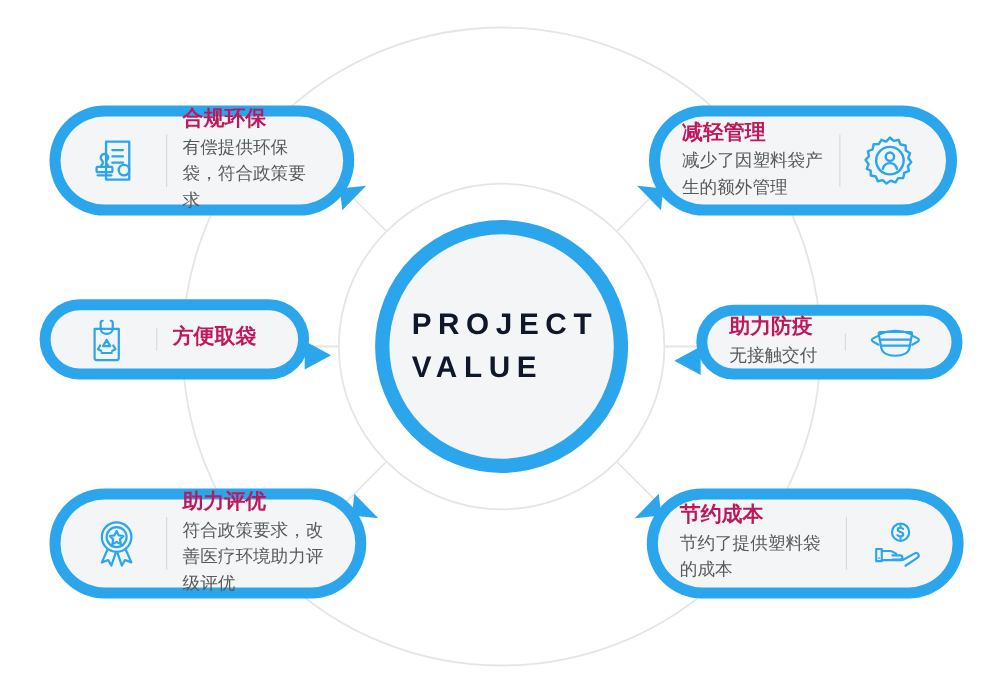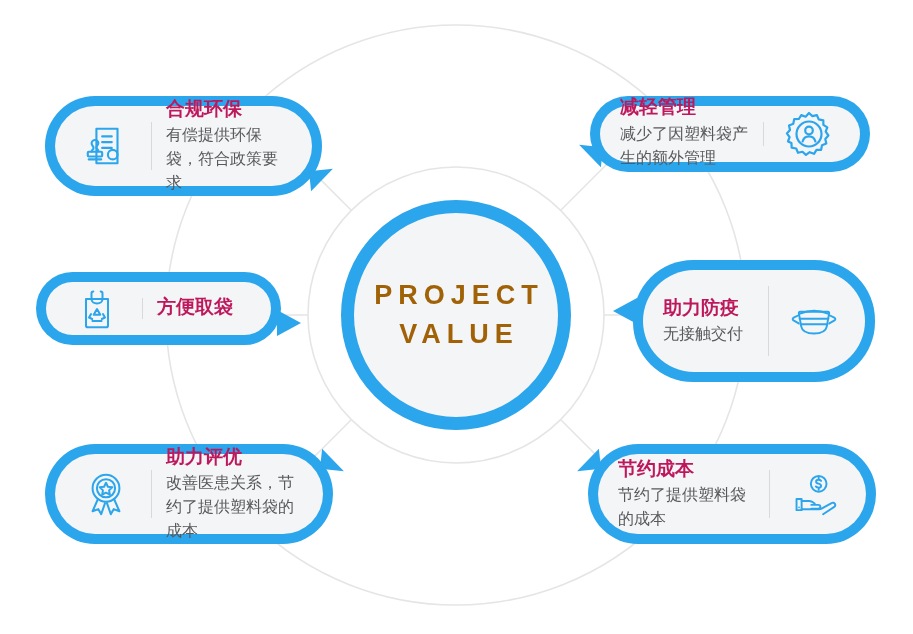--- a/index.html
+++ b/index.html
@@ -19,22 +19,21 @@
     position:absolute;
     left:341px;top:200px;
     width:230px;height:230px;
     border-radius:50%;
     background:#f4f5f6;
     border:13px solid #2ba5ec;
     box-sizing:border-box;
     display:flex;align-items:center;justify-content:center;
   }
   .hub-text{
-    text-align:center;
-    color:#a16207;
+    color:#0f172a;
     font-size:27px;
     font-weight:bold;
     letter-spacing:6px;
     line-height:1.45;
     text-indent:6px;
   }
 
   
   .card{
     position:absolute;
@@ -83,23 +82,23 @@
 
   
   .card.rev .card-inner{flex-direction:row-reverse;}
   .card.rev .txt{text-align:left;}
 
   
   .tail{position:absolute;width:0;height:0;}
 
   
   #card-compliance   {left:45px; top:96px;  width:277px; height:100px;}
-  #card-management   {left:590px;top:96px;  width:280px; height:76px;font-family:Liberation Mono, monospace;}
+  #card-management   {left:590px;top:96px;  width:280px; height:100px;}
   #card-convenience  {left:36px; top:272px; width:245px; height:73px;}
-  #card-epidemic     {left:633px;top:260px; width:242px; height:122px;}
+  #card-epidemic     {left:633px;top:277px; width:242px; height:68px;}
   #card-evaluation   {left:45px; top:444px; width:288px; height:100px;}
   #card-cost         {left:588px;top:444px; width:288px; height:100px;}
 
   .t-tr{ 
     right:-12px;bottom:6px;
     border-top:20px solid #2ba5ec;
     border-right:24px solid transparent;
     transform:rotate(-6deg);
   }
   .t-tl{ 
@@ -246,21 +245,21 @@
         <svg width="46" height="46" viewBox="0 0 48 48" fill="none" stroke="#2ba5ec" stroke-width="2.1" stroke-linecap="round" stroke-linejoin="round">
           <circle cx="24" cy="18" r="14"></circle>
           <circle cx="24" cy="18" r="9.5"></circle>
           <path d="M24 12.3l2 4.1 4.5.6-3.3 3.2.8 4.5-4-2.1-4 2.1.8-4.5-3.3-3.2 4.5-.6z"></path>
           <path d="M15.5 29.5L10 42l6-2.2L19 45l4-11.5M32.5 29.5L38 42l-6-2.2L29 45l-4-11.5"></path>
         </svg>
       </div>
       <div class="divider"></div>
       <div class="txt">
         <div class="c-title">助力评优</div>
-        <div class="c-desc">改善医患关系，节约了提供塑料袋的成本</div>
+        <div class="c-desc">符合政策要求，改善医疗环境助力评级评优</div>
       </div>
     </div>
   </div>
 
   <div class="card rev" id="card-cost">
     <span class="tail t-bl"></span>
     <div class="card-inner">
       <div class="icon-box ico">
         <svg width="48" height="44" viewBox="0 0 52 44" fill="none" stroke="#2ba5ec" stroke-width="2.1" stroke-linecap="round" stroke-linejoin="round">
           <circle cx="30" cy="11" r="8.5"></circle>

